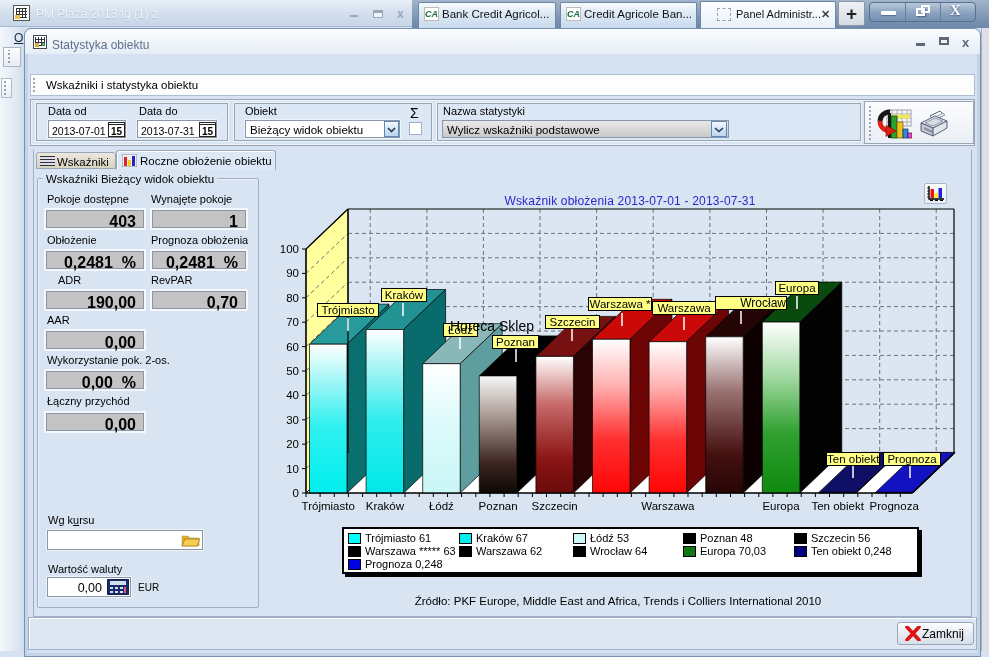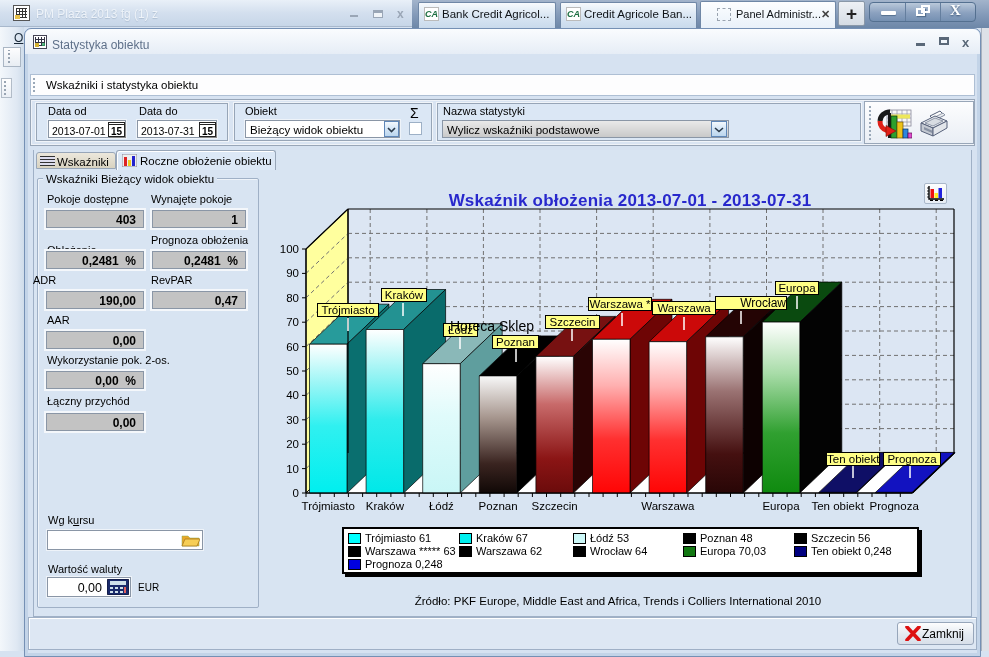--- a/index.html
+++ b/index.html
@@ -1,18 +1,18 @@
 <!DOCTYPE html>
 <html><head><meta charset="utf-8">
 <style>
 *{margin:0;padding:0;box-sizing:border-box}
 html,body{width:989px;height:657px;overflow:hidden;font-family:"Liberation Sans",sans-serif;background:#d6e2f1;position:relative}
 .abs{position:absolute}
 .lbl{position:absolute;font-size:11px;color:#000;white-space:nowrap}
-.gray-field{position:absolute;background:#c3c3c3;border:1px solid #8a96a6;box-shadow:0 0 0 2px #f4f7fb;font-weight:bold;font-size:12px;text-align:right;padding:2px 7px 0 0;color:#000}
+.gray-field{position:absolute;background:#c3c3c3;border:1px solid #8a96a6;box-shadow:0 0 0 2px #f4f7fb;font-weight:bold;font-size:16px;text-align:right;padding:2px 7px 0 0;color:#000}
 .white-input{position:absolute;background:#fff;border:1px solid #8a96a6;box-shadow:0 0 0 1px #eef3f9}
 </style></head>
 <body>
 
 <div class="abs" style="left:0;top:0;width:412px;height:27px;background:linear-gradient(#e9f0f8,#d3dfee 50%,#c7d6e8);border-bottom:1px solid #a8b8cc"></div>
 <div class="abs" style="left:13px;top:5px;width:17px;height:16px;background:#fff;border:1px solid #555">
   <div class="abs" style="left:2px;top:2px;width:11px;height:10px;background:
   repeating-linear-gradient(90deg,#333 0 1px,transparent 1px 3px),repeating-linear-gradient(0deg,#333 0 1px,transparent 1px 3px);"></div>
   <div class="abs" style="left:1px;bottom:1px;width:5px;height:4px;background:#e8c24a"></div>
 </div>
@@ -140,28 +140,28 @@
   <rect x="10" y="2" width="3" height="10" fill="#22c"></rect>
 </svg>
 <div class="abs" style="left:140px;top:155px;font-size:11.5px">Roczne obłożenie obiektu</div>
 
 <div class="abs" style="left:37px;top:178px;width:222px;height:430px;border:1px solid #9fb0c6;box-shadow:inset 1px 1px 0 #eef3f9;border-radius:2px"></div>
 <div class="abs" style="left:43px;top:173px;font-size:11.5px;background:#d8e4f2;padding:0 3px">Wskaźniki Bieżący widok obiektu</div>
 <div class="lbl" style="left:47px;top:193px">Pokoje dostępne</div>
 <div class="lbl" style="left:151px;top:193px">Wynajęte pokoje</div>
 <div class="gray-field" style="left:46px;top:210px;width:98px;height:18px">403</div>
 <div class="gray-field" style="left:152px;top:210px;width:94px;height:18px">1</div>
-<div class="lbl" style="left:47px;top:244px">Obłożenie</div>
+<div class="lbl" style="left:47px;top:234px">Obłożenie</div>
 <div class="lbl" style="left:151px;top:234px">Prognoza obłożenia</div>
 <div class="gray-field" style="left:46px;top:251px;width:98px;height:18px">0,2481&nbsp;&nbsp;%</div>
 <div class="gray-field" style="left:152px;top:251px;width:94px;height:18px">0,2481&nbsp;&nbsp;%</div>
-<div class="lbl" style="left:33px;top:274px">ADR</div>
+<div class="lbl" style="left:58px;top:274px">ADR</div>
 <div class="lbl" style="left:151px;top:274px">RevPAR</div>
 <div class="gray-field" style="left:46px;top:291px;width:98px;height:18px">190,00</div>
-<div class="gray-field" style="left:152px;top:291px;width:94px;height:18px">0,47</div>
+<div class="gray-field" style="left:152px;top:291px;width:94px;height:18px">0,70</div>
 <div class="lbl" style="left:47px;top:314px">AAR</div>
 <div class="gray-field" style="left:46px;top:331px;width:98px;height:18px">0,00</div>
 <div class="lbl" style="left:47px;top:354px">Wykorzystanie pok. 2-os.</div>
 <div class="gray-field" style="left:46px;top:371px;width:98px;height:18px">0,00&nbsp;&nbsp;%</div>
 <div class="lbl" style="left:47px;top:395px">Łączny przychód</div>
 <div class="gray-field" style="left:46px;top:413px;width:98px;height:18px">0,00</div>
 <div class="lbl" style="left:48px;top:514px">Wg k<span style="text-decoration:underline">u</span>rsu</div>
 <div class="white-input" style="left:47px;top:530px;width:156px;height:20px"></div>
 <svg class="abs" style="left:181px;top:533px" width="19" height="14" viewBox="0 0 19 14">
   <path d="M1 3 h6 l2 2 h9 v8 h-17 z" fill="#e8a82a" stroke="#8a5" stroke-width="0.5"></path>
@@ -177,21 +177,21 @@
       <rect x="8" y="8" width="3" height="2"></rect>
       <rect x="13" y="8" width="3" height="2"></rect>
       <rect x="3" y="12" width="3" height="2"></rect>
       <rect x="8" y="12" width="3" height="2"></rect>
       <rect x="13" y="12" width="3" height="2"></rect>
       <rect x="17" y="8" width="2" height="6" fill="#e06060"></rect>
     </g>
 </svg>
 <div class="lbl" style="left:138px;top:582px;font-size:10px">EUR</div>
 
-<div class="abs" style="left:260px;top:191px;width:740px;height:14px;text-align:center"><span style="font-size:17px;font-weight:bold;color:#2828cc;letter-spacing:0.2px">Wskaźnik obłożenia 2013-07-01 - 2013-07-31</span></div>
+<div class="abs" style="left:260px;top:191px;width:740px;height:14px;text-align:center"><span style="font-size:12px;font-weight:normal;color:#2828cc;letter-spacing:0.2px">Wskaźnik obłożenia 2013-07-01 - 2013-07-31</span></div>
 <div class="abs" style="left:924px;top:183px;width:23px;height:21px;background:linear-gradient(#fcfdfe,#e7edf4);border:1px solid #aab8ca;border-radius:2px"></div>
 <svg class="abs" style="left:927px;top:186px" width="17" height="15" viewBox="0 0 17 15">
   <path d="M2 0 V13 H17" stroke="#000" stroke-width="1.4" fill="none"></path>
   <path d="M0 2h2M0 5h2M0 8h2M0 11h2" stroke="#000" stroke-width="0.8"></path>
   <rect x="3.5" y="3" width="3.5" height="9" fill="#e11"></rect>
   <rect x="7.5" y="7" width="3.5" height="5" fill="#fe2"></rect>
   <rect x="11.5" y="2" width="3.5" height="10" fill="#22d"></rect>
   <path d="M3 14.5h3M8 14.5h3M13 14.5h3" stroke="#000" stroke-width="1.6"></path>
 </svg>
 <svg width="989" height="657" viewBox="0 0 989 657" style="position:absolute;left:0;top:0">

